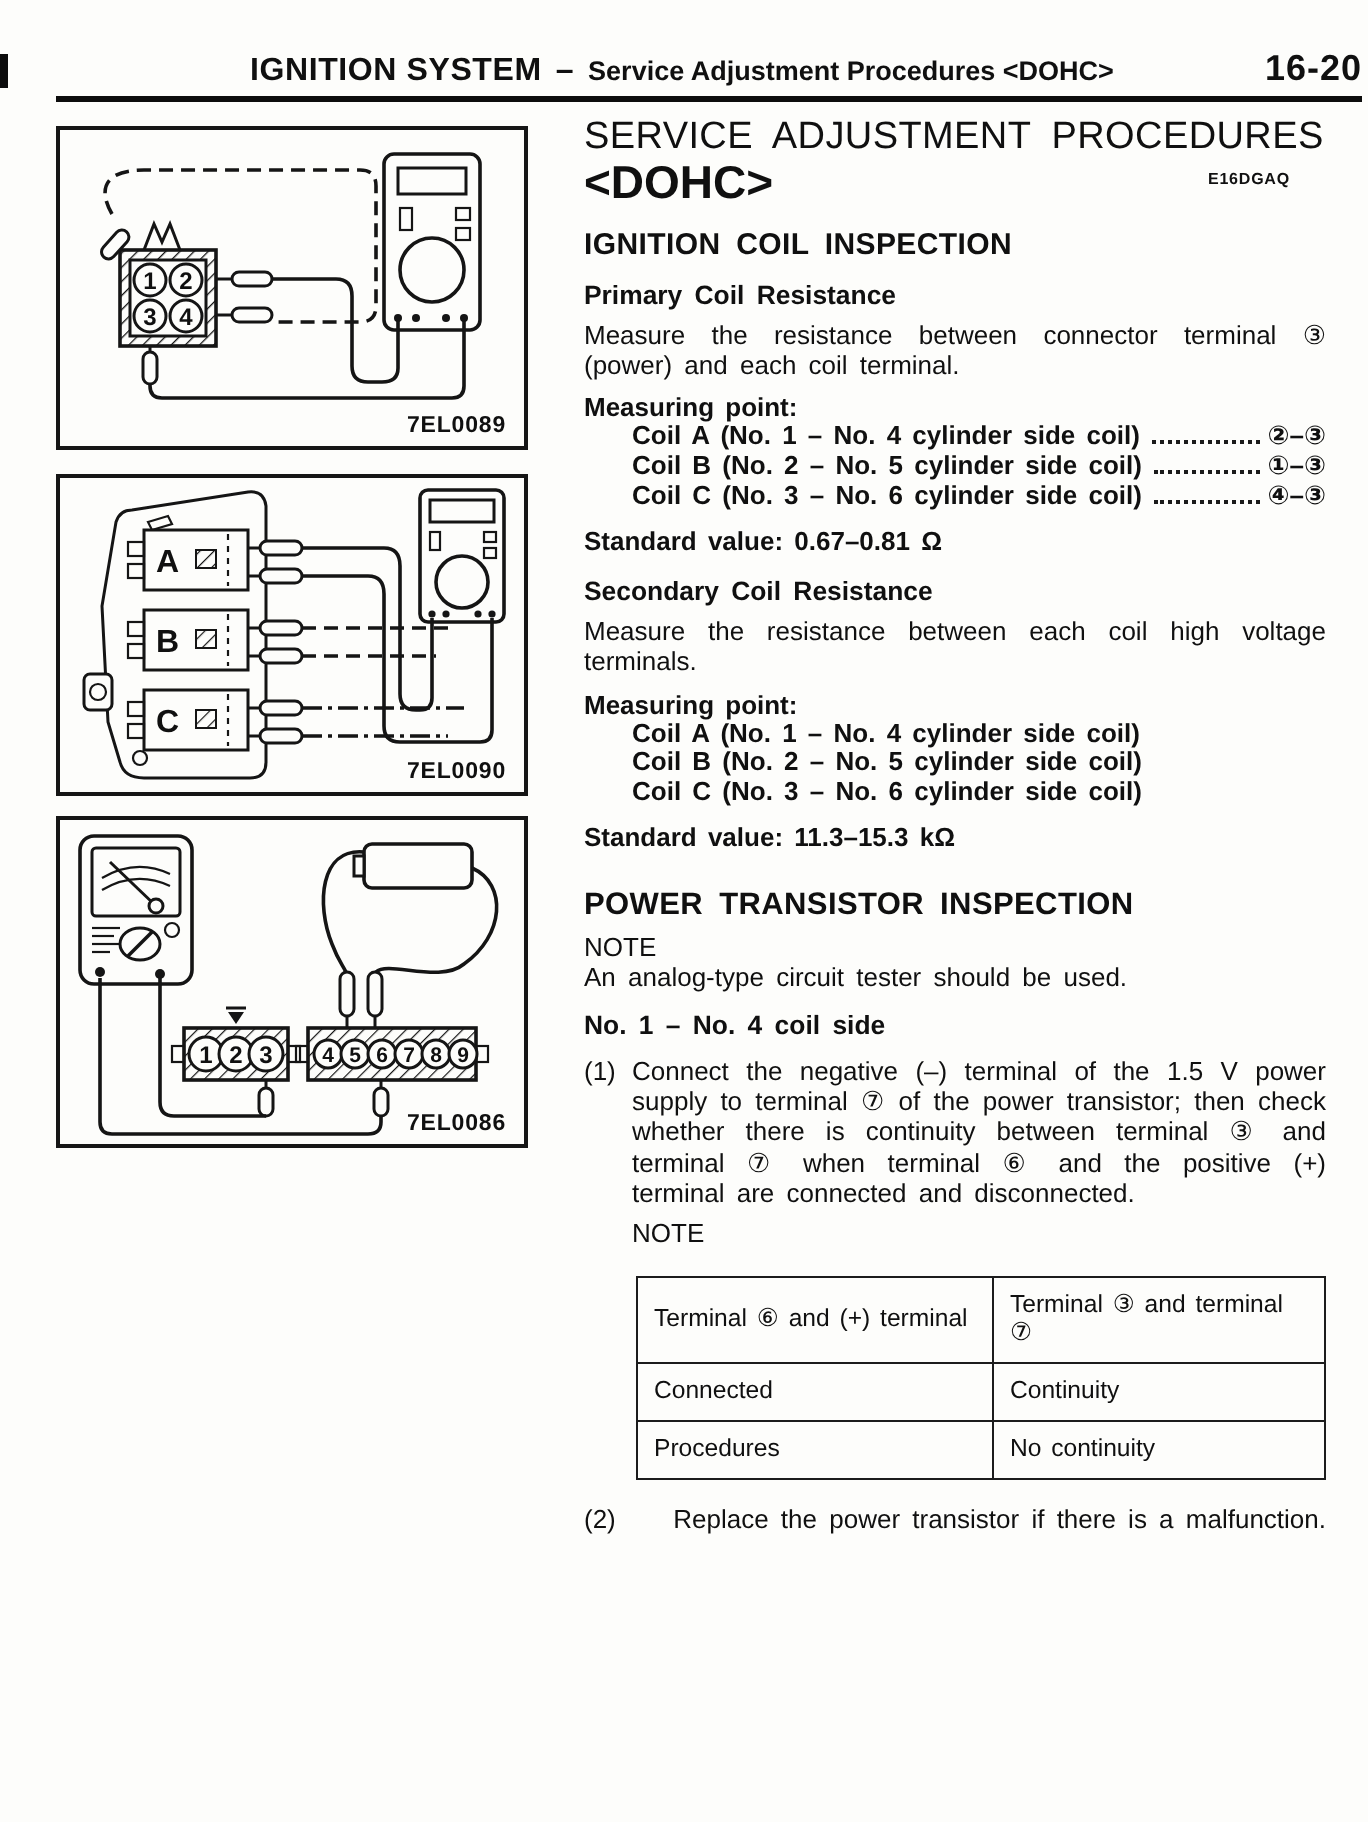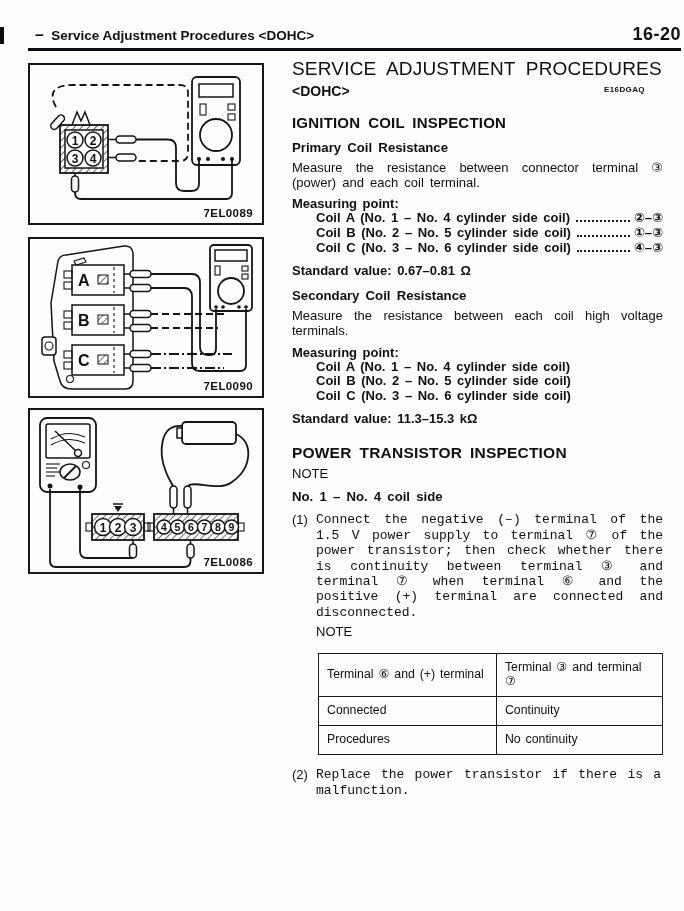--- a/index.html
+++ b/index.html
@@ -25,49 +25,50 @@
   svg .ln{fill:none;stroke:#151515;stroke-width:1.8;}
   svg .ln2{fill:none;stroke:#151515;stroke-width:1.5;}
   svg .thin{fill:none;stroke:#151515;stroke-width:1.1;}
   svg .box{fill:#fdfdfb;stroke:#151515;stroke-width:1.8;}
   svg .box2{fill:#fdfdfb;stroke:#151515;stroke-width:1.5;}
   svg text{font-family:"Liberation Sans","DejaVu Sans",sans-serif;font-weight:bold;fill:#101010;}
   
   .col{position:absolute;left:292px;top:58px;width:371px;}
   .title1{font-size:19px;font-weight:normal;letter-spacing:.2px;word-spacing:5px;line-height:21px;white-space:nowrap;}
   .titlerow{display:flex;justify-content:space-between;align-items:flex-end;line-height:21px;}
-  .title2{font-size:14px;font-weight:bold;}
+  .title2{font-size:23px;font-weight:bold;}
   .code{font-size:8px;font-weight:bold;letter-spacing:.4px;margin-bottom:2px;margin-right:18px;}
   h2{font-size:15px;font-weight:bold;margin:12px 0 0 0;word-spacing:3.5px;letter-spacing:.2px;}
   h3{font-size:13.2px;font-weight:bold;margin:9px 0 0 0;word-spacing:2.5px;}
   .body{font-size:13px;line-height:15.2px;text-align:justify;word-spacing:2.5px;margin-top:5px;}
   .meas{margin-top:6px;font-size:13px;font-weight:bold;word-spacing:2px;}
   .meas-label{line-height:15px;}
   .mp-row{display:flex;align-items:baseline;padding-left:24px;line-height:14.6px;}
   .mp-leader{flex:1;border-bottom:2px dotted #1a1a1a;margin:0 4px 3px 6px;min-width:12px;}
   .mp-plain{padding-left:24px;line-height:14.6px;}
   .stdval{font-size:13px;font-weight:bold;margin-top:8px;word-spacing:2px;}
   .notelbl{font-size:13px;line-height:15px;margin-top:4px;}
   .step{display:flex;margin-top:8px;}
   .step-num{font-size:13px;width:24px;flex:none;line-height:15.4px;}
-  .step-body{font-size:13px;line-height:15.4px;text-align:justify;word-spacing:2.5px;flex:1;font-family:Liberation Mono, monospace;}
+  .step-body{font-size:13px;line-height:15.4px;text-align:justify;word-spacing:2.5px;flex:1;}
   .indent{margin-left:24px;}
   table.cont{border-collapse:collapse;margin:14px 0 0 26px;}
   table.cont td{border:1.4px solid #1c1c1c;font-size:12.3px;padding:6px 8px 8px 8px;word-spacing:1.5px;}
   td.c1{width:162px;}
   td.c2{width:150px;}
 </style>
 </head>
 <body>
 
 <div class="page">
 
   <div class="scan-mark"></div>
 
   <div class="hdr">
+    <span class="hdr-main"><span>IGNITION SYSTEM</span></span>
     <span class="hdr-main" style="margin-left:7px">–</span>
     <span class="hdr-sub">Service Adjustment Procedures &lt;DOHC&gt;</span>
     <span class="hdr-page">16-20</span>
   </div>
   <div class="hdr-rule"></div>
 
   <div class="figbox" id="fig1">
     <svg width="232" height="157" viewBox="0 0 232 157">
       <defs>
         <pattern id="hatch1" width="5" height="5" patternUnits="userSpaceOnUse" patternTransform="rotate(45)">
@@ -318,20 +319,21 @@
     <div class="meas">
       <div class="meas-label">Measuring point:</div>
       <div class="mp-plain">Coil A (No. 1 – No. 4 cylinder side coil)</div>
       <div class="mp-plain">Coil B (No. 2 – No. 5 cylinder side coil)</div>
       <div class="mp-plain">Coil C (No. 3 – No. 6 cylinder side coil)</div>
     </div>
     <div class="stdval">Standard value:  11.3–15.3 kΩ</div>
 
     <h2 style="margin-top:18px;font-size:15.5px">POWER TRANSISTOR INSPECTION</h2>
     <div class="notelbl">NOTE</div>
+    <div class="body" style="margin-top:0">An analog-type circuit tester should be used.</div>
 
     <h3 style="margin-top:8px">No. 1 – No. 4 coil side</h3>
 
     <div class="step">
       <span class="step-num">(1)</span>
       <span class="step-body">Connect the negative (–) terminal of the 1.5 V power supply to terminal ⑦ of the power transistor; then check whether there is continuity between terminal ③ and terminal ⑦ when terminal ⑥ and the positive (+) terminal are connected and disconnected.</span>
     </div>
 
     <div class="indent">
       <div class="notelbl">NOTE</div>
@@ -349,17 +351,17 @@
         </tr>
         <tr>
           <td>Procedures</td>
           <td>No continuity</td>
         </tr>
       </tbody>
     </table>
 
     <div class="step" style="margin-top:12px">
       <span class="step-num">(2)</span>
-      <span class="step-body" style="text-align:left">Replace the power transistor if there is a malfunction.</span>
+      <span class="step-body" style="text-align:right">Replace the power transistor if there is a malfunction.</span>
     </div>
 
   </div>
 </div>
 
 </body></html>

